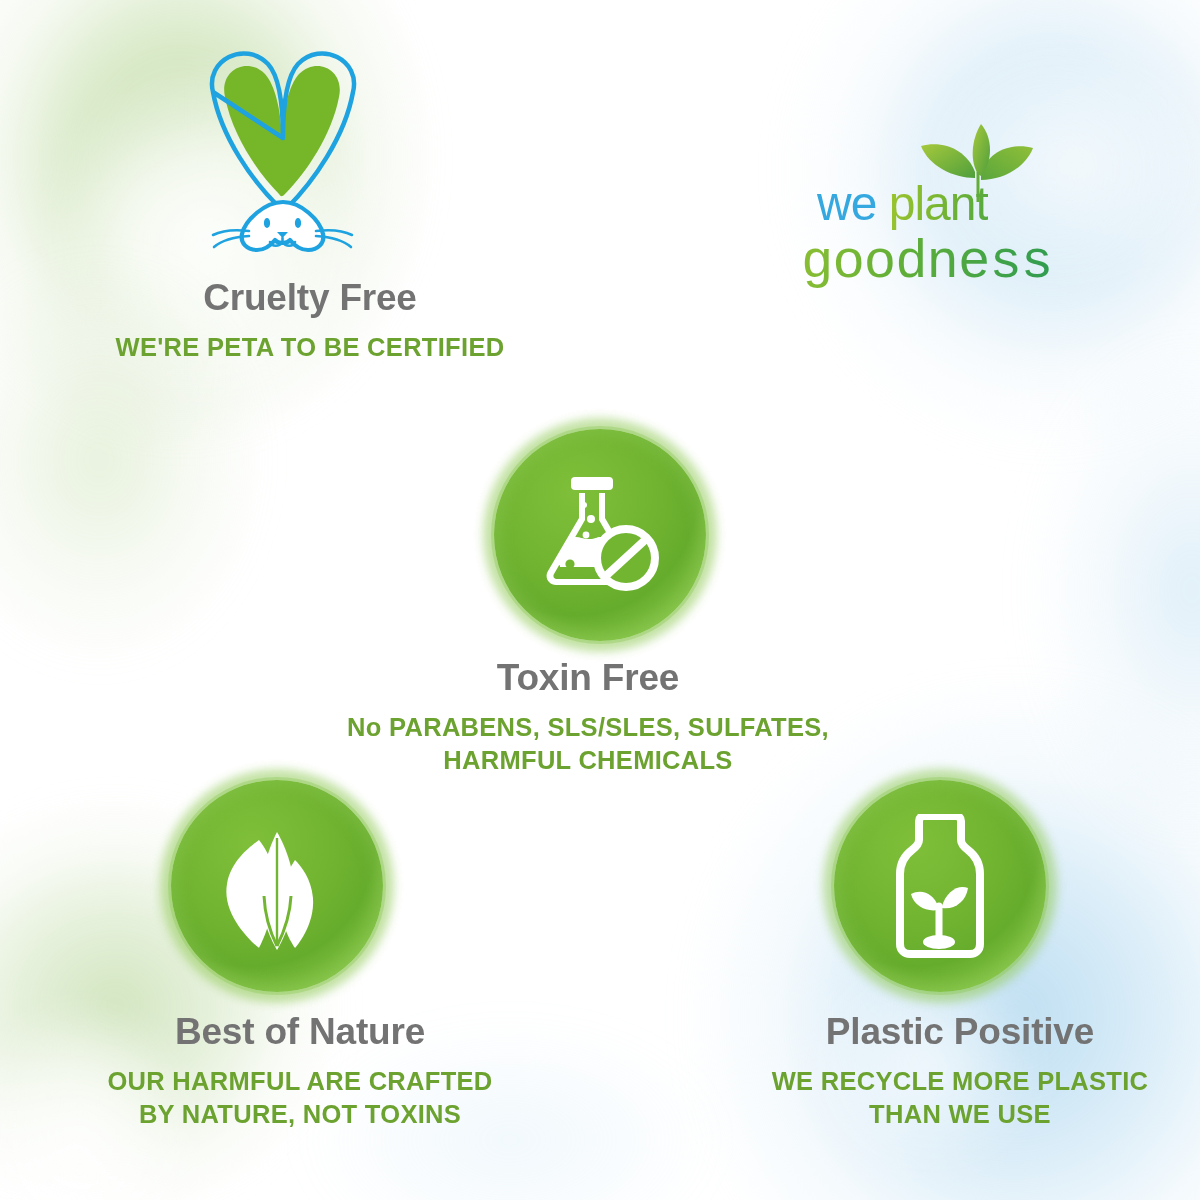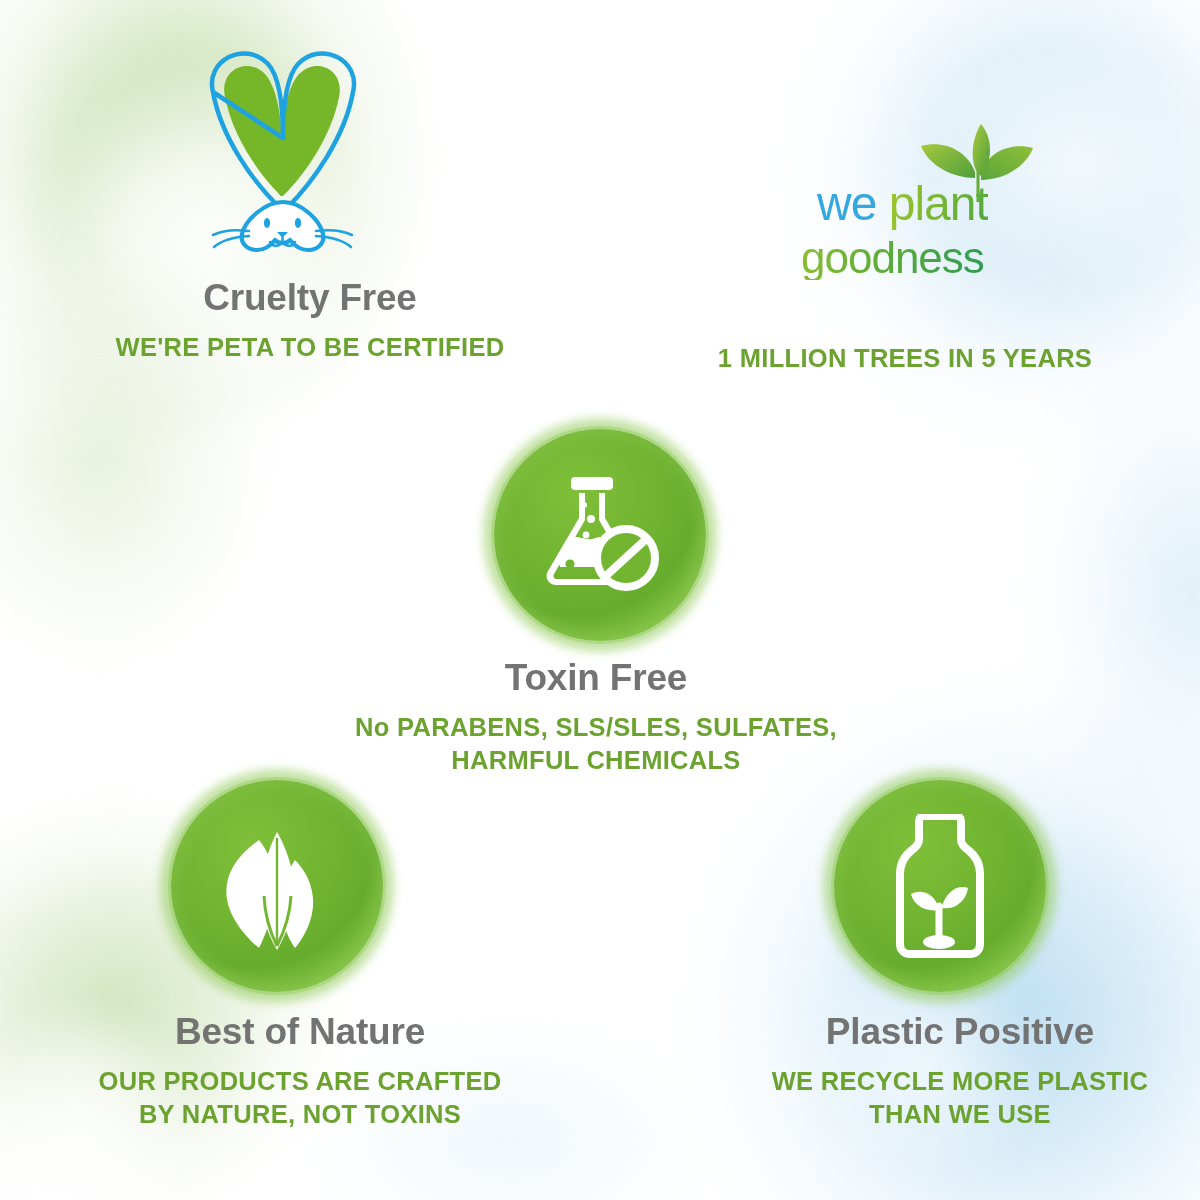--- a/index.html
+++ b/index.html
@@ -159,23 +159,23 @@
     letter-spacing: -1px;
   }
   .wp-we { color: #35a8e0; }
   .wp-plant {
     background: linear-gradient(100deg, #9ec62f 0%, #7db731 45%, #52a83f 100%);
     -webkit-background-clip: text;
     background-clip: text;
     color: transparent;
   }
   .wp-line2 {
-    font-family: Liberation Sans, sans-serif;
+    font-family: Liberation Mono, monospace;
     font-weight: normal;
-    font-size: 44px;
+    font-size: 54px;
     line-height: 1;
     white-space: nowrap;
     letter-spacing: -1px;
     background: linear-gradient(100deg, #8cbf33 0%, #5fae38 42%, #2f9c52 100%);
     -webkit-background-clip: text;
     background-clip: text;
     color: transparent;
   }
 </style>
 </head>
@@ -273,21 +273,20 @@
       <path d="M65 50 L65 80" stroke="#63ad39" stroke-width="3" fill="none"></path>
     </svg>
     <div class="wp-line1" style="position:absolute; left:12px; top:52px;">
       <span class="wp-we">we </span><span class="wp-plant">plant</span>
     </div>
     <div class="wp-line2" style="position:absolute; left:-4px; top:108px;">goodness</div>
   </div>
 
   <div class="block" style="left:640px; top:342px; width:530px;">
     <div class="body-text">
-      <span class="ln">1 MILLION TREES IN 5 YEARS</span>
     </div>
   </div>
 
   <div class="badge" style="left:494px; top:429px;">
     <svg width="124" height="120" viewBox="0 0 124 120" xmlns="http://www.w3.org/2000/svg">
 
       <rect x="33" y="2" width="42" height="13" rx="4" fill="#ffffff"></rect>
 
       <path d="M41 18 L41 43 L10 96 C 6 103, 11 110, 18 110 L90 110 C 97 110, 102 103, 98 96 L67 43 L67 18
                L61 18 L61 45 L92 99 C 93.5 101.5, 92 104, 89.5 104 L18.5 104 C 16 104, 14.5 101.5, 16 99 L47 45 L47 18 Z" fill="#ffffff"></path>
@@ -301,21 +300,21 @@
       <circle cx="53" cy="44" r="4" fill="#ffffff"></circle>
       <circle cx="48" cy="60" r="3.4" fill="#ffffff"></circle>
       <circle cx="32" cy="89" r="4.6" fill="#72b531"></circle>
 
       <circle cx="88" cy="83" r="29" fill="#72b531"></circle>
       <circle cx="88" cy="83" r="29" fill="none" stroke="#ffffff" stroke-width="8"></circle>
       <line x1="70" y1="99" x2="106" y2="66" stroke="#ffffff" stroke-width="8" stroke-linecap="round"></line>
     </svg>
   </div>
 
-  <div class="block" style="left:316px; top:658px; width:560px;">
+  <div class="block" style="left:308px; top:658px; width:560px;">
     <div class="heading">Toxin Free</div>
     <div class="body-text">
       <span class="ln">No PARABENS, SLS/SLES, SULFATES,</span>
       <span class="ln">HARMFUL CHEMICALS</span>
     </div>
   </div>
 
   <div class="badge" style="left:171px; top:780px;">
     <svg width="124" height="128" viewBox="0 0 124 128" xmlns="http://www.w3.org/2000/svg">
 
@@ -331,21 +330,21 @@
       <path d="M62 16 L62 124" stroke="#72b531" stroke-width="2.4"></path>
 
       <path d="M62 124 C 56 112, 50 96, 49 74" stroke="#72b531" stroke-width="3" fill="none"></path>
       <path d="M62 124 C 68 112, 75 96, 76 74" stroke="#72b531" stroke-width="3" fill="none"></path>
     </svg>
   </div>
 
   <div class="block" style="left:20px; top:1012px; width:560px;">
     <div class="heading">Best of Nature</div>
     <div class="body-text">
-      <span class="ln">OUR PRODUCTS ARE CRAFTED</span>
+      <span class="ln">OUR HARMFUL ARE CRAFTED</span>
       <span class="ln">BY NATURE, NOT TOXINS</span>
     </div>
   </div>
 
   <div class="badge" style="left:834px; top:780px;">
     <svg width="104" height="144" viewBox="0 0 104 144" xmlns="http://www.w3.org/2000/svg">
 
       <path d="M36 2 L68 2 C 71 2, 73 4, 73 7 L73 26 C 73 30, 76 33, 80 36
                C 88 42, 92 50, 92 60 L92 130 C 92 136, 88 140, 82 140
                L22 140 C 16 140, 12 136, 12 130 L12 60 C 12 50, 16 42, 24 36

